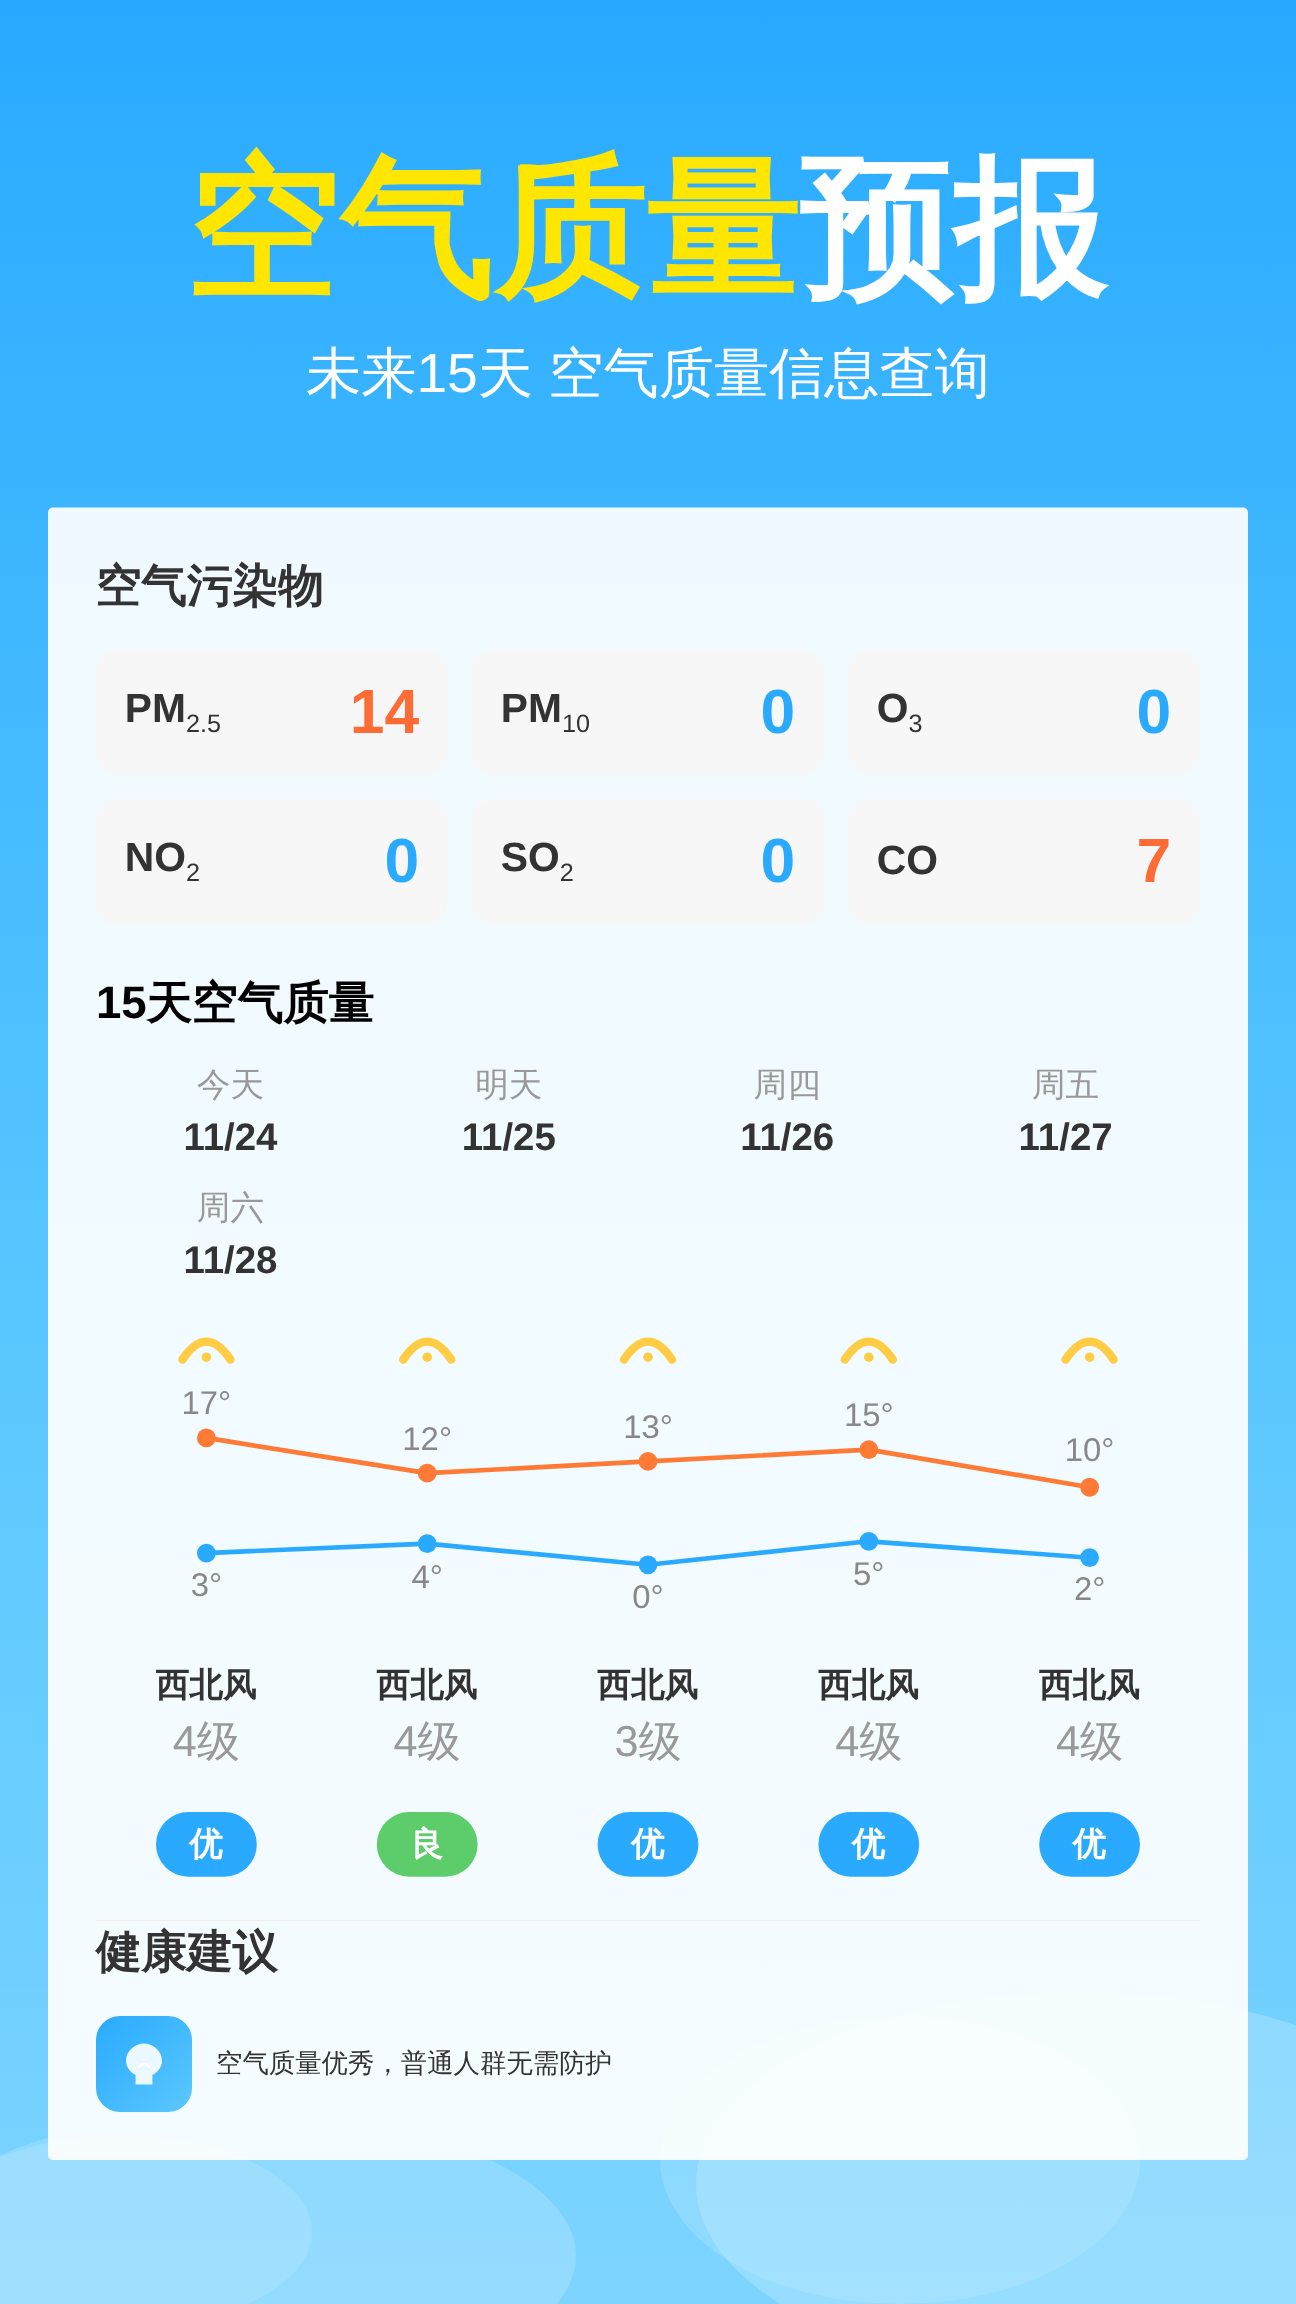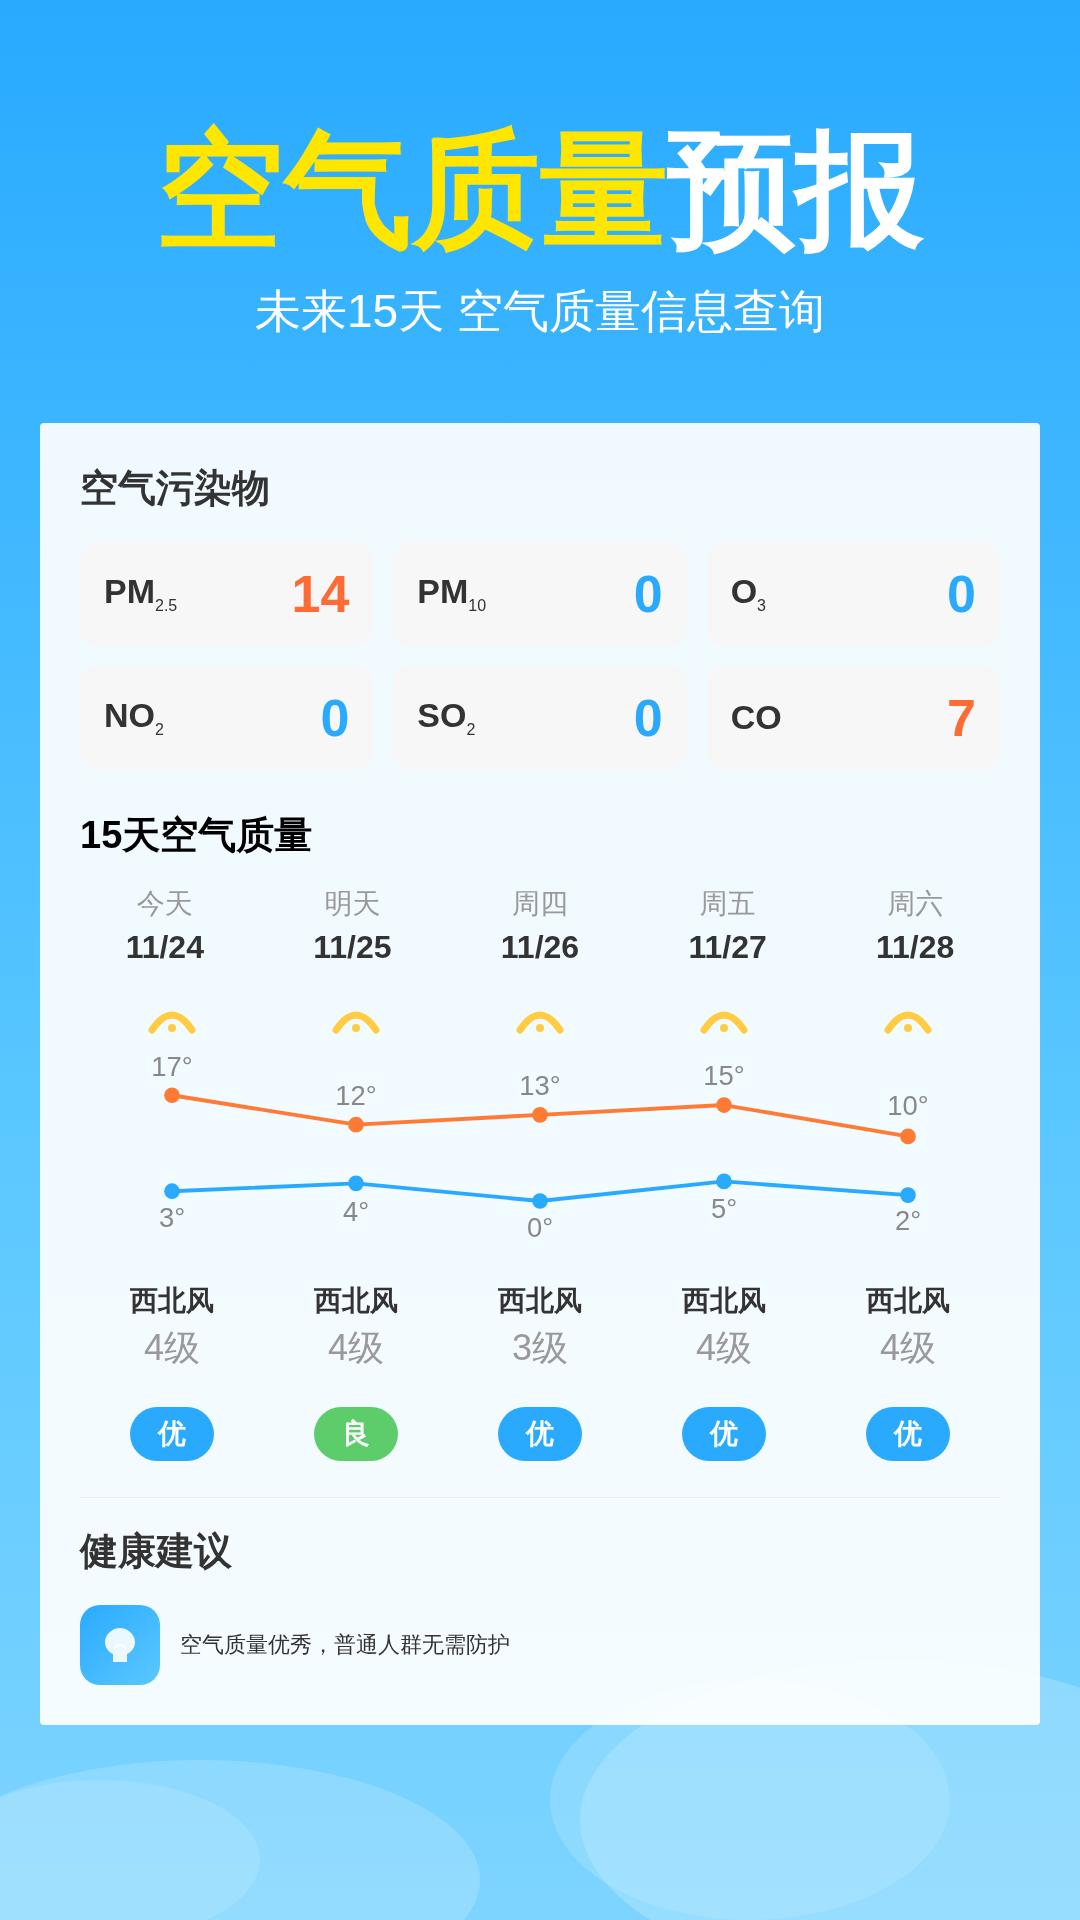--- a/index.html
+++ b/index.html
@@ -79,21 +79,21 @@
       justify-content: space-between;
     }
 
     .pollutant-name {
       font-size: 34px;
       color: #333;
       font-weight: 600;
     }
 
     .pollutant-name sub {
-      font-size: 16px;
+      font-size: 21px;
       font-weight: 400;
     }
 
     .pollutant-value {
       font-size: 52px;
       font-weight: 700;
     }
 
     .value-red { color: #ff6b35; }
     .value-blue { color: #29aaff; }
@@ -142,21 +142,20 @@
       color: #fff;
     }
 
     .quality-excellent { background: #29aaff; }
     .quality-good { background: #5dcc6a; }
 
     
     .health-section {
       margin-top: 36px;
       border-top: 1px solid #eee;
-      padding-top: 28px;
     }
 
     .health-item {
       display: flex;
       align-items: center;
       gap: 20px;
       margin-top: 16px;
     }
 
     .health-icon-box {
@@ -217,21 +216,21 @@
 
     <div class="pollutant-item">
       <span class="pollutant-name">CO</span>
       <span class="pollutant-value value-red">7</span>
     </div>
 
   </div>
 
   <div class="section-title-15">15天空气质量</div>
 
-  <div style="display:grid; grid-template-columns:repeat(5,1fr); gap:18px; margin-bottom:10px;">
+  <div style="display:grid; grid-template-columns:repeat(4,1fr); gap:8px; margin-bottom:10px;">
     <div style="text-align:center;">
       <div class="day-name">今天</div>
       <div class="day-date">11/24</div>
     </div>
     <div style="text-align:center;">
       <div class="day-name">明天</div>
       <div class="day-date">11/25</div>
     </div>
     <div style="text-align:center;">
       <div class="day-name">周四</div>

